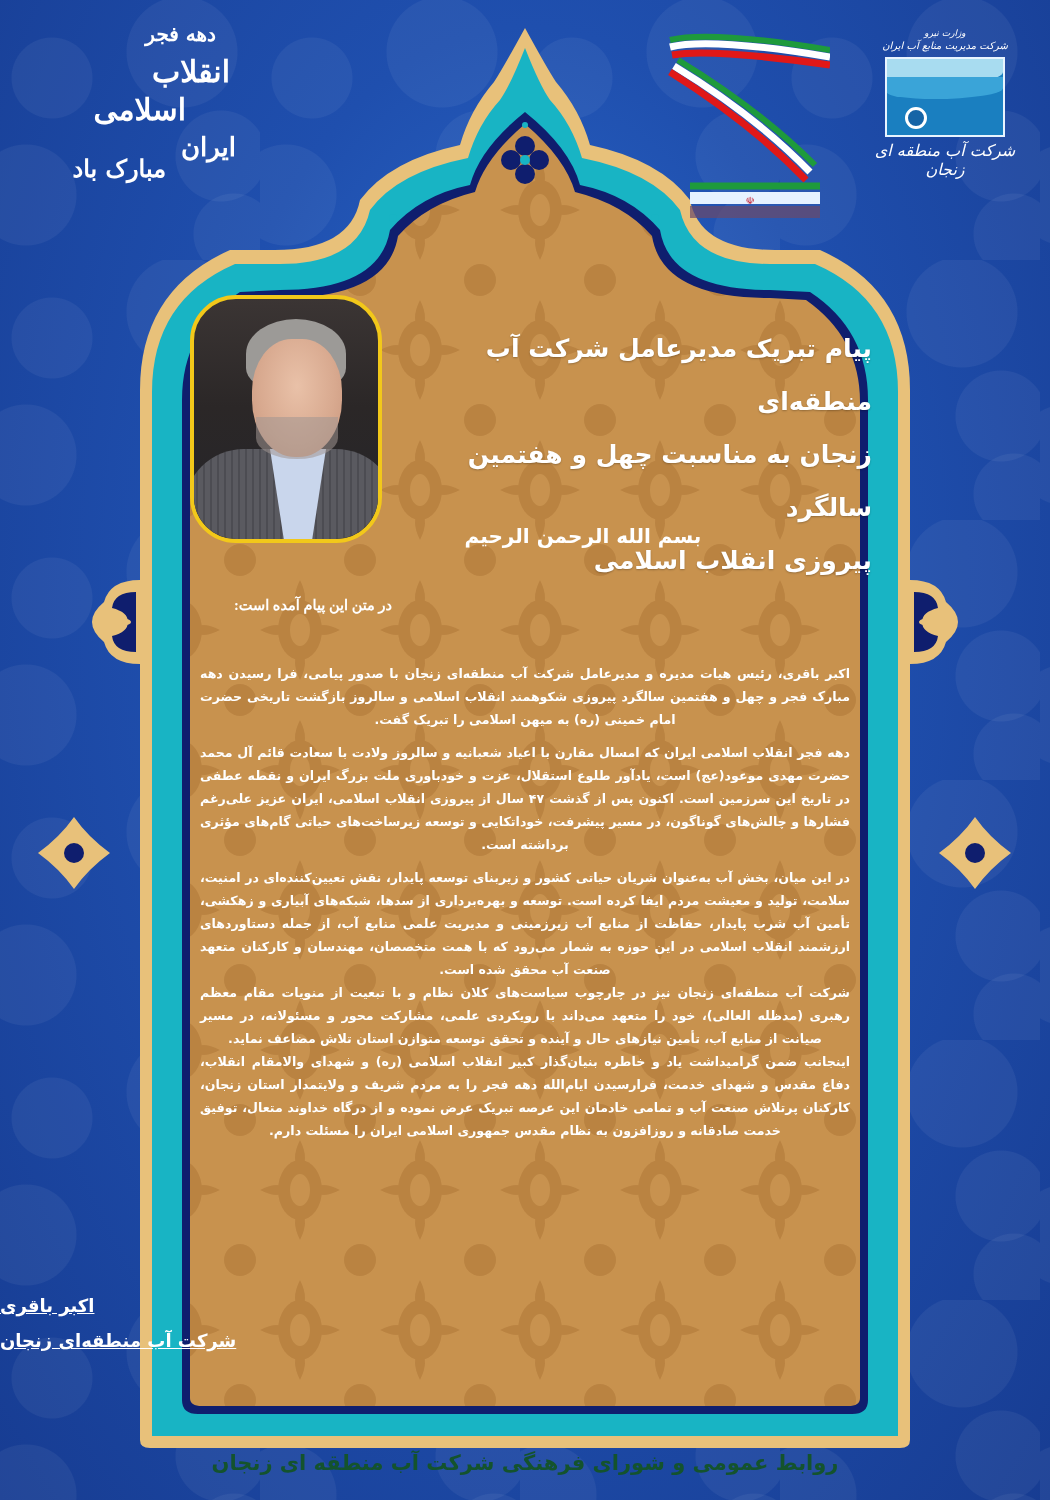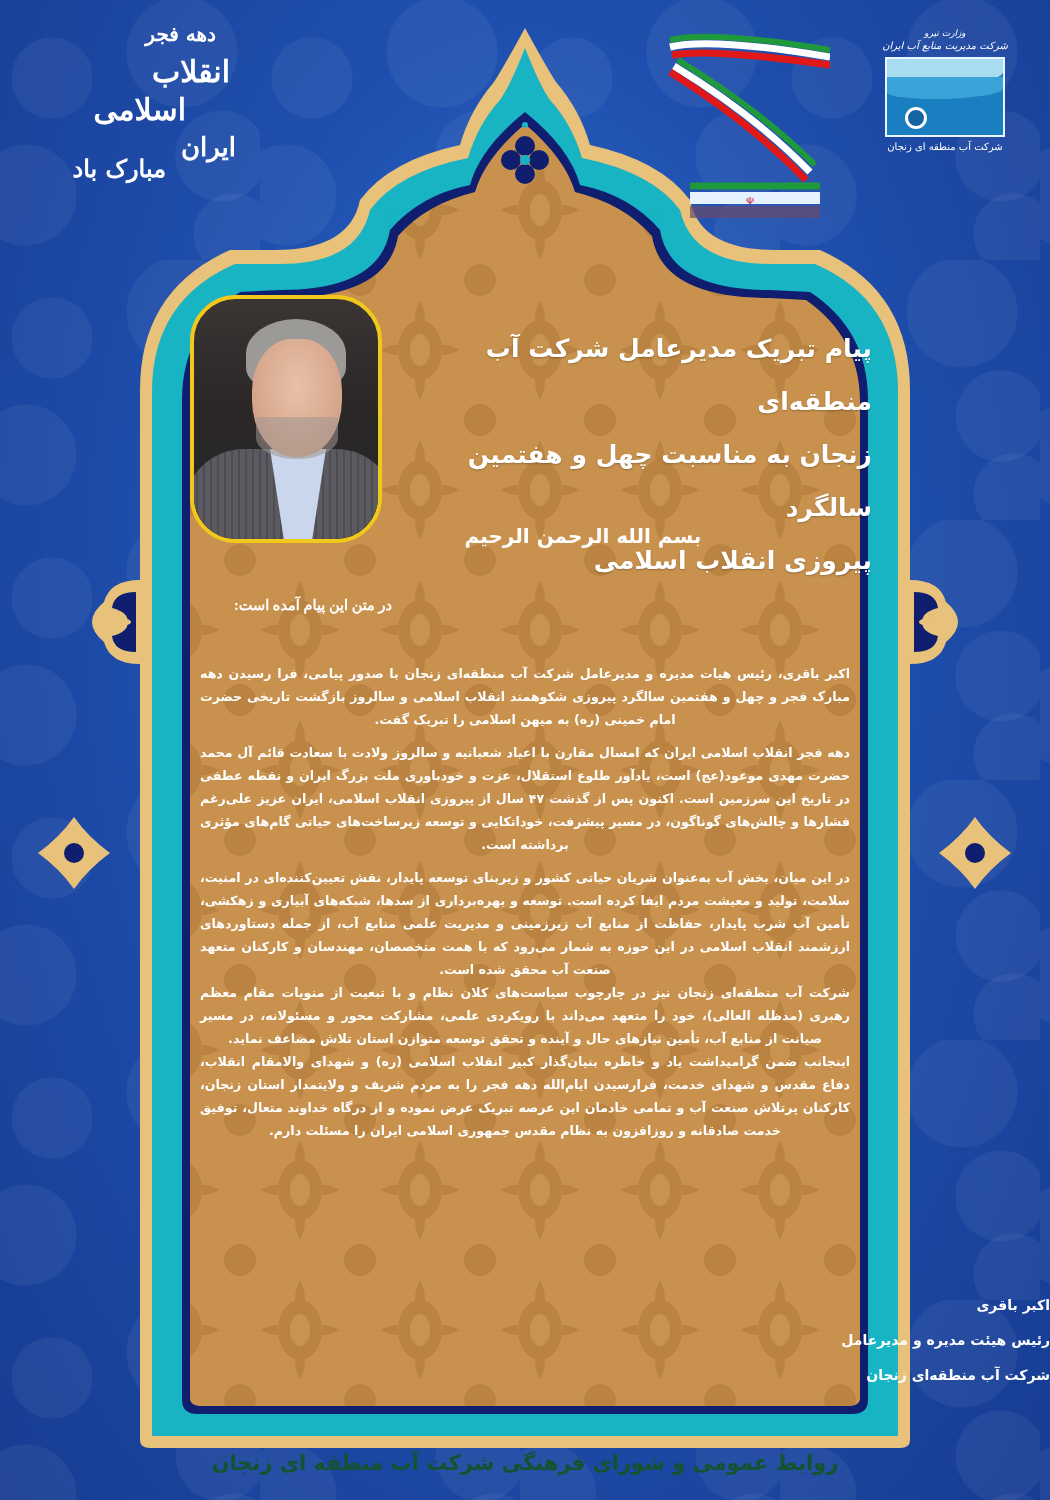--- a/index.html
+++ b/index.html
@@ -42,21 +42,21 @@
   .logo .emblem {
     width: 120px; height: 80px; margin: 6px auto 4px; position: relative; overflow: hidden;
     background: #1a7fc0; border: 2px solid #e8f4ff;
   }
   .logo .band1 { position: absolute; left:0; right:0; top: 0; height: 26px; background: #a8dcf0; border-radius: 0 0 60% 40% / 0 0 50% 30%; }
   .logo .band2 { position: absolute; left:0; right:0; top: 18px; height: 22px; background: #3aa4d8; border-radius: 0 0 60% 40% / 0 0 50% 30%; }
   .logo .ring {
     position: absolute; left: 18px; top: 48px; width: 22px; height: 22px; border-radius: 50%;
     border: 3px solid #fff; background: #1664a6;
   }
-  .logo .company-bottom { font-size: 10px; font-family: "DejaVu Serif", serif; }
+  .logo .company-bottom { font-size: 16px; font-family: "DejaVu Serif", serif; font-style: italic; }
 
   
   .ribbon { position: absolute; left: 650px; top: 0; width: 180px; height: 230px; }
 
   
   .frame-svg { position: absolute; left: 0; top: 0; width: 1050px; height: 1500px; }
 
   
   .photo {
     position: absolute; left: 190px; top: 295px; width: 192px; height: 248px;
@@ -103,21 +103,21 @@
   .intro {
     right: 216px; top: 590px; width: 600px; font-size: 14.5px; line-height: 30px; text-align: left; font-family: Liberation Serif, serif;
   }
   .body-text {
     left: 200px; right: 200px; top: 662px;
     font-size: 12.6px; line-height: 23px; text-align: justify; text-align-last: center;
   }
   .body-text p { margin-bottom: 10px; }
   .body-text p.tight { margin-bottom: 0; }
   .signature {
-    left: 0; right: 0; top: 1288px; text-align: right; font-size: 14px; line-height: 35px;
+    left: 0; right: 0; top: 1288px; text-align: left; font-size: 18px; line-height: 35px; text-decoration: underline;
   }
   .footer {
     left: 0; right: 0; top: 1451px; text-align: center; color: #14532d;
     font-size: 21px; font-weight: bold;
   }
 </style>
 </head>
 <body>
 
 <div class="bg-pattern"></div>
@@ -298,17 +298,16 @@
 <div class="content body-text">
   <p>اکبر باقری، رئیس هیات مدیره و مدیرعامل شرکت آب منطقه‌ای زنجان با صدور پیامی، فرا رسیدن دهه مبارک فجر و چهل و هفتمین سالگرد پیروزی شکوهمند انقلاب اسلامی و سالروز بازگشت تاریخی حضرت امام خمینی (ره) به میهن اسلامی را تبریک گفت.</p>
   <p>دهه فجر انقلاب اسلامی ایران که امسال مقارن با اعیاد شعبانیه و سالروز ولادت با سعادت قائم آل محمد حضرت مهدی موعود(عج) است، یادآور طلوع استقلال، عزت و خودباوری ملت بزرگ ایران و نقطه عطفی در تاریخ این سرزمین است. اکنون پس از گذشت ۴۷ سال از پیروزی انقلاب اسلامی، ایران عزیز علی‌رغم فشارها و چالش‌های گوناگون، در مسیر پیشرفت، خوداتکایی و توسعه زیرساخت‌های حیاتی گام‌های مؤثری برداشته است.</p>
   <p class="tight">در این میان، بخش آب به‌عنوان شریان حیاتی کشور و زیربنای توسعه پایدار، نقش تعیین‌کننده‌ای در امنیت، سلامت، تولید و معیشت مردم ایفا کرده است. توسعه و بهره‌برداری از سدها، شبکه‌های آبیاری و زهکشی، تأمین آب شرب پایدار، حفاظت از منابع آب زیرزمینی و مدیریت علمی منابع آب، از جمله دستاوردهای ارزشمند انقلاب اسلامی در این حوزه به شمار می‌رود که با همت متخصصان، مهندسان و کارکنان متعهد صنعت آب محقق شده است.</p>
   <p class="tight">شرکت آب منطقه‌ای زنجان نیز در چارچوب سیاست‌های کلان نظام و با تبعیت از منویات مقام معظم رهبری (مدظله العالی)، خود را متعهد می‌داند با رویکردی علمی، مشارکت محور و مسئولانه، در مسیر صیانت از منابع آب، تأمین نیازهای حال و آینده و تحقق توسعه متوازن استان تلاش مضاعف نماید.</p>
   <p>اینجانب ضمن گرامیداشت یاد و خاطره بنیان‌گذار کبیر انقلاب اسلامی (ره) و شهدای والامقام انقلاب، دفاع مقدس و شهدای خدمت، فرارسیدن ایام‌الله دهه فجر را به مردم شریف و ولایتمدار استان زنجان، کارکنان پرتلاش صنعت آب و تمامی خادمان این عرصه تبریک عرض نموده و از درگاه خداوند متعال، توفیق خدمت صادقانه و روزافزون به نظام مقدس جمهوری اسلامی ایران را مسئلت دارم.</p>
 </div>
 
 <div class="content signature">
   <div>اکبر باقری</div>
-  <div>رئیس هیئت مدیره و مدیرعامل</div>
   <div>شرکت آب منطقه‌ای زنجان</div>
 </div>
 
 <div class="content footer">روابط عمومی و شورای فرهنگی شرکت آب منطقه ای زنجان</div>
 
 </body></html>

